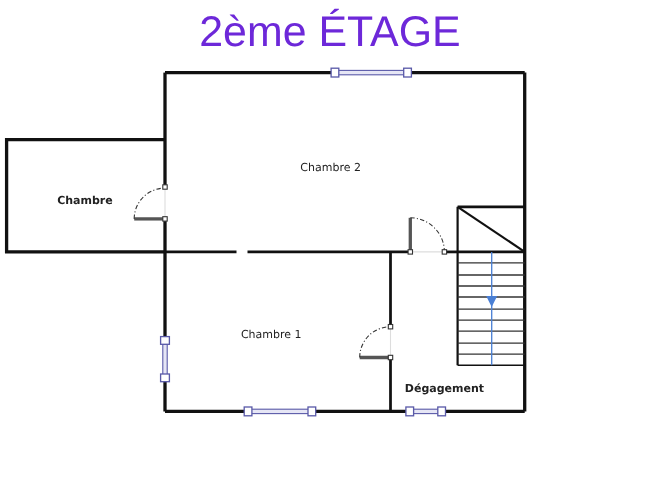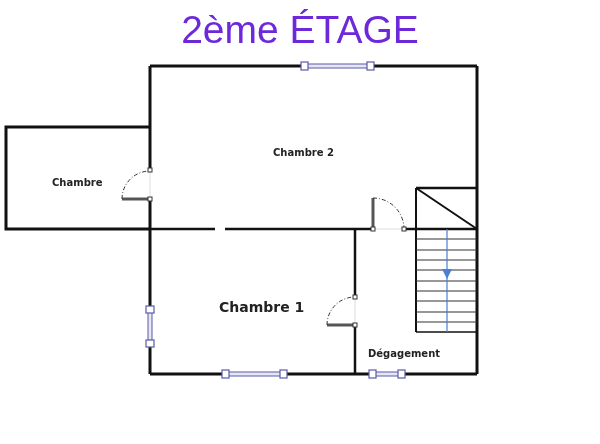--- a/index.html
+++ b/index.html
@@ -101,15 +101,15 @@
       <line x1="416" y1="322" x2="477" y2="322"></line>
     </g>
   </g>
   <g>
     <line x1="447" y1="229" x2="447" y2="332" stroke="#4a7fd4" stroke-width="1.2"></line>
     <polygon points="442,269 452,269 447,279" fill="#4a7fd4"></polygon>
   </g>
 </svg>
 
 <div style="position:absolute;left:52px;top:177px;font-family:'DejaVu Sans',sans-serif;font-weight:bold;font-size:10px;color:#222;">Chambre</div>
-<div style="position:absolute;left:273px;top:147px;font-family:'DejaVu Sans',sans-serif;font-weight:bold;font-size:10px;color:#222;">Chambre 2</div>
-<div style="position:absolute;left:219px;top:299px;font-family:'DejaVu Sans',sans-serif;font-weight:bold;font-size:14px;color:#222;">Chambre 1</div>
+<div style="position:absolute;left:273px;top:147px;font-family:'DejaVu Sans',sans-serif;font-weight:normal;font-size:10px;color:#222;">Chambre 2</div>
+<div style="position:absolute;left:219px;top:299px;font-family:'DejaVu Sans',sans-serif;font-weight:normal;font-size:10px;color:#222;">Chambre 1</div>
 <div style="position:absolute;left:368px;top:348px;font-family:'DejaVu Sans',sans-serif;font-weight:bold;font-size:10px;color:#222;">Dégagement</div>
 
 </body></html>

